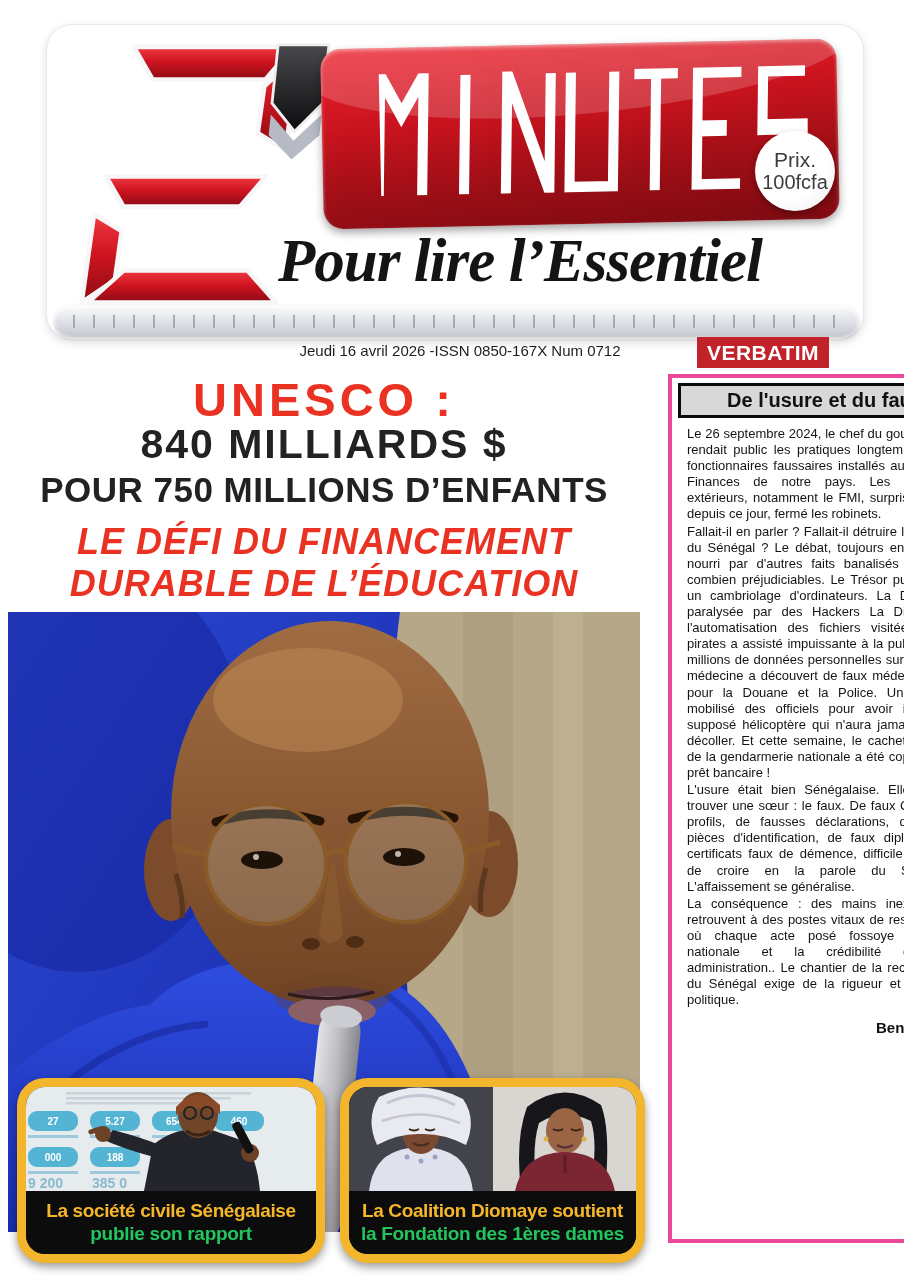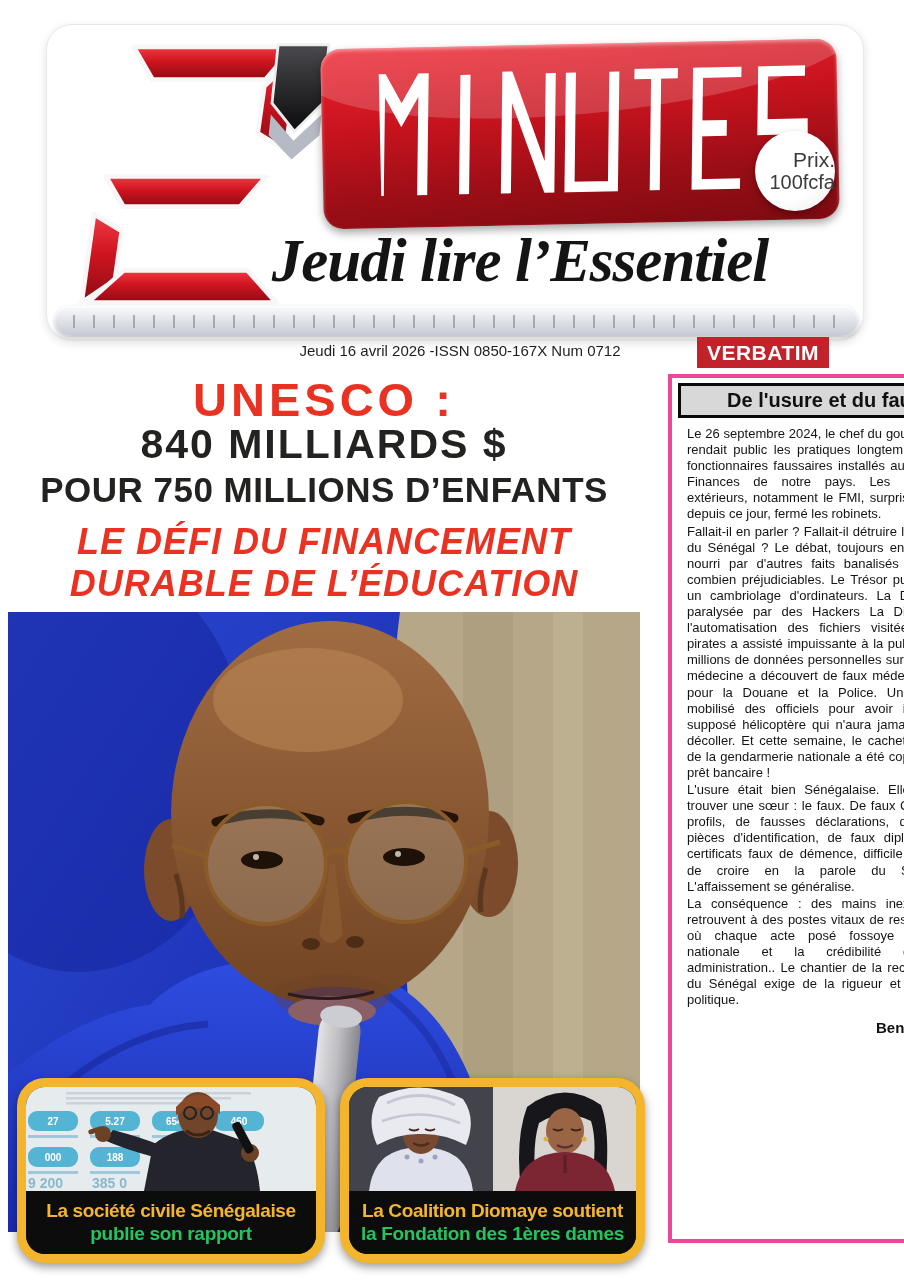--- a/index.html
+++ b/index.html
@@ -14,21 +14,21 @@
   .minutes-box{left:322px;top:44px;width:516px;height:180px;border-radius:20px;
                background:linear-gradient(175deg,#ee2430 0%,#c8131e 38%,#9c0e16 70%,#7e0a11 100%);
                box-shadow:0 4px 9px rgba(0,0,0,.35), inset 0 2px 4px rgba(255,255,255,.45);
                transform:rotate(-1.2deg);overflow:hidden;}
   .minutes-box .gloss{position:absolute;left:-20px;top:-60px;width:560px;height:130px;
                background:rgba(255,255,255,.18);border-radius:50%;transform:rotate(-4deg);}
   .minutes-letters{position:absolute;left:58px;top:26px;width:428px;height:122px;}
   .price-badge{left:755px;top:131px;width:80px;height:80px;border-radius:50%;
                background:radial-gradient(circle at 35% 30%,#ffffff 60%,#e7e7ea 100%);
                box-shadow:0 3px 7px rgba(0,0,0,.35);display:flex;flex-direction:column;
-               align-items:flex-end;justify-content:center;line-height:1.05;z-index:5;}
+               align-items:center;justify-content:center;line-height:1.05;z-index:5;}
   .price-badge .l1{font-size:21px;color:#3c3c3e;}
   .price-badge .l2{font-size:20px;color:#3c3c3e;}
   .tagline{left:190px;top:226px;width:660px;text-align:center;
            font-family:"Liberation Serif",serif;font-style:italic;font-weight:bold;
            font-size:61px;color:#141414;letter-spacing:-1px;white-space:nowrap;}
   .ruler{left:55px;top:306px;width:803px;height:30px;border-radius:15px;
          background:linear-gradient(180deg,#fbfbfc 0%,#e3e5ea 45%,#c6c9d2 100%);
          box-shadow:inset 0 1px 2px #fff,0 2px 4px rgba(0,0,0,.25);}
   .ruler .ticks{position:absolute;left:18px;right:18px;top:9px;height:13px;
          background:repeating-linear-gradient(90deg,#9aa0ab 0 2px,transparent 2px 20px);opacity:.85;}
@@ -129,21 +129,21 @@
           </g>
       </g>
     </svg>
   </div>
 
   <div class="abs price-badge">
     <span class="l1">Prix.</span>
     <span class="l2">100fcfa</span>
   </div>
 
-  <div class="abs tagline">Jeudi lire l’Essentiel</div>
+  <div class="abs tagline">Pour lire l’Essentiel</div>
 
   <div class="abs ruler">
     <div class="ticks"></div>
   </div>
 
   <div class="abs date-line">Jeudi 16 avril 2026 -ISSN 0850-167X Num 0712</div>
 
   <div class="abs verbatim-badge">VERBATIM</div>
 
   <div class="abs hl hl1">UNESCO :</div>

